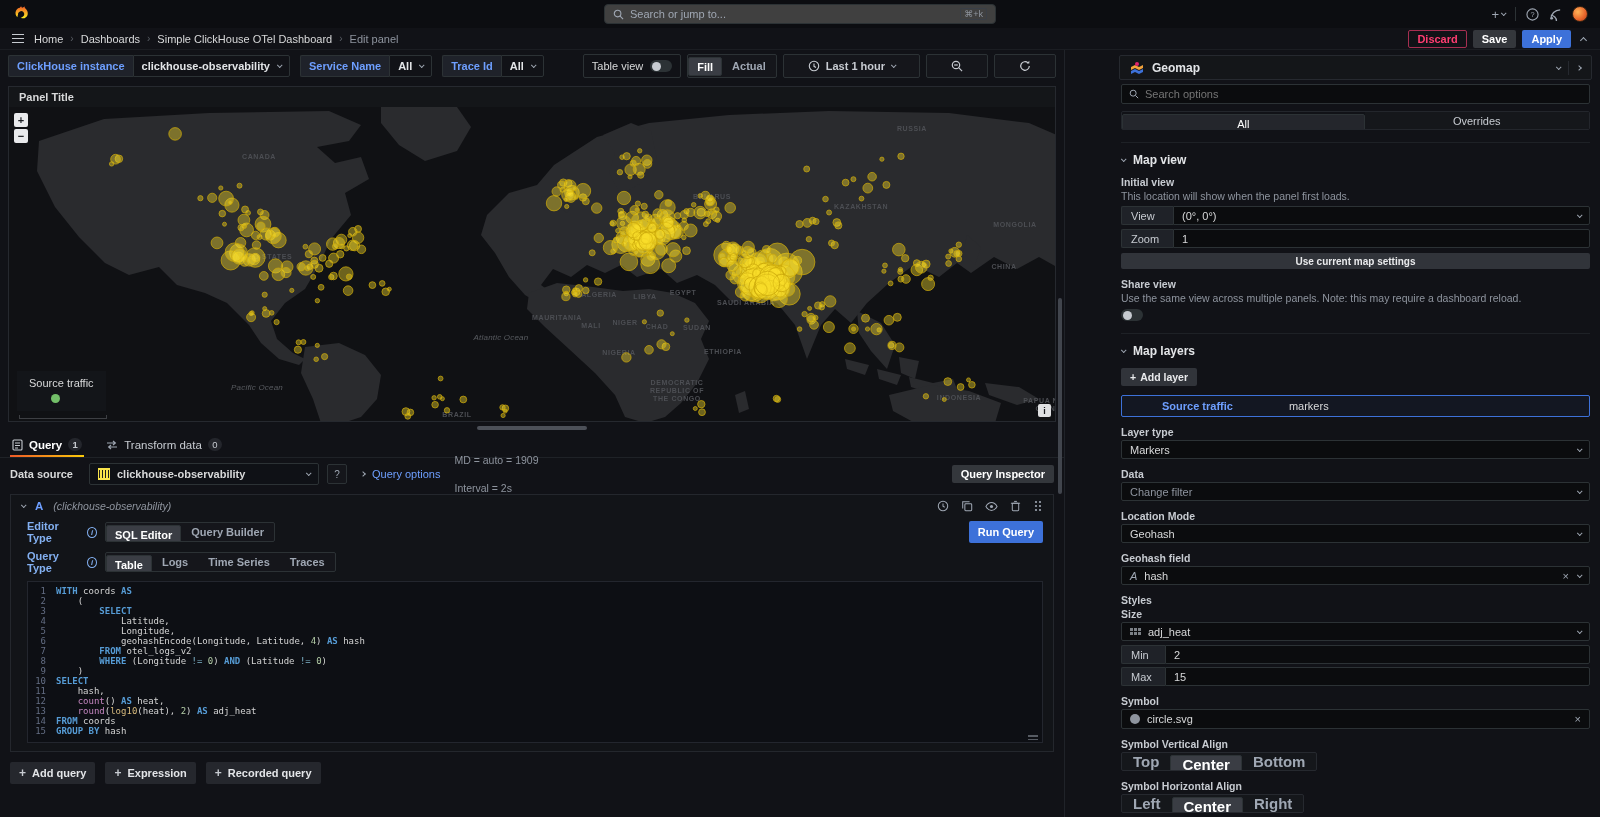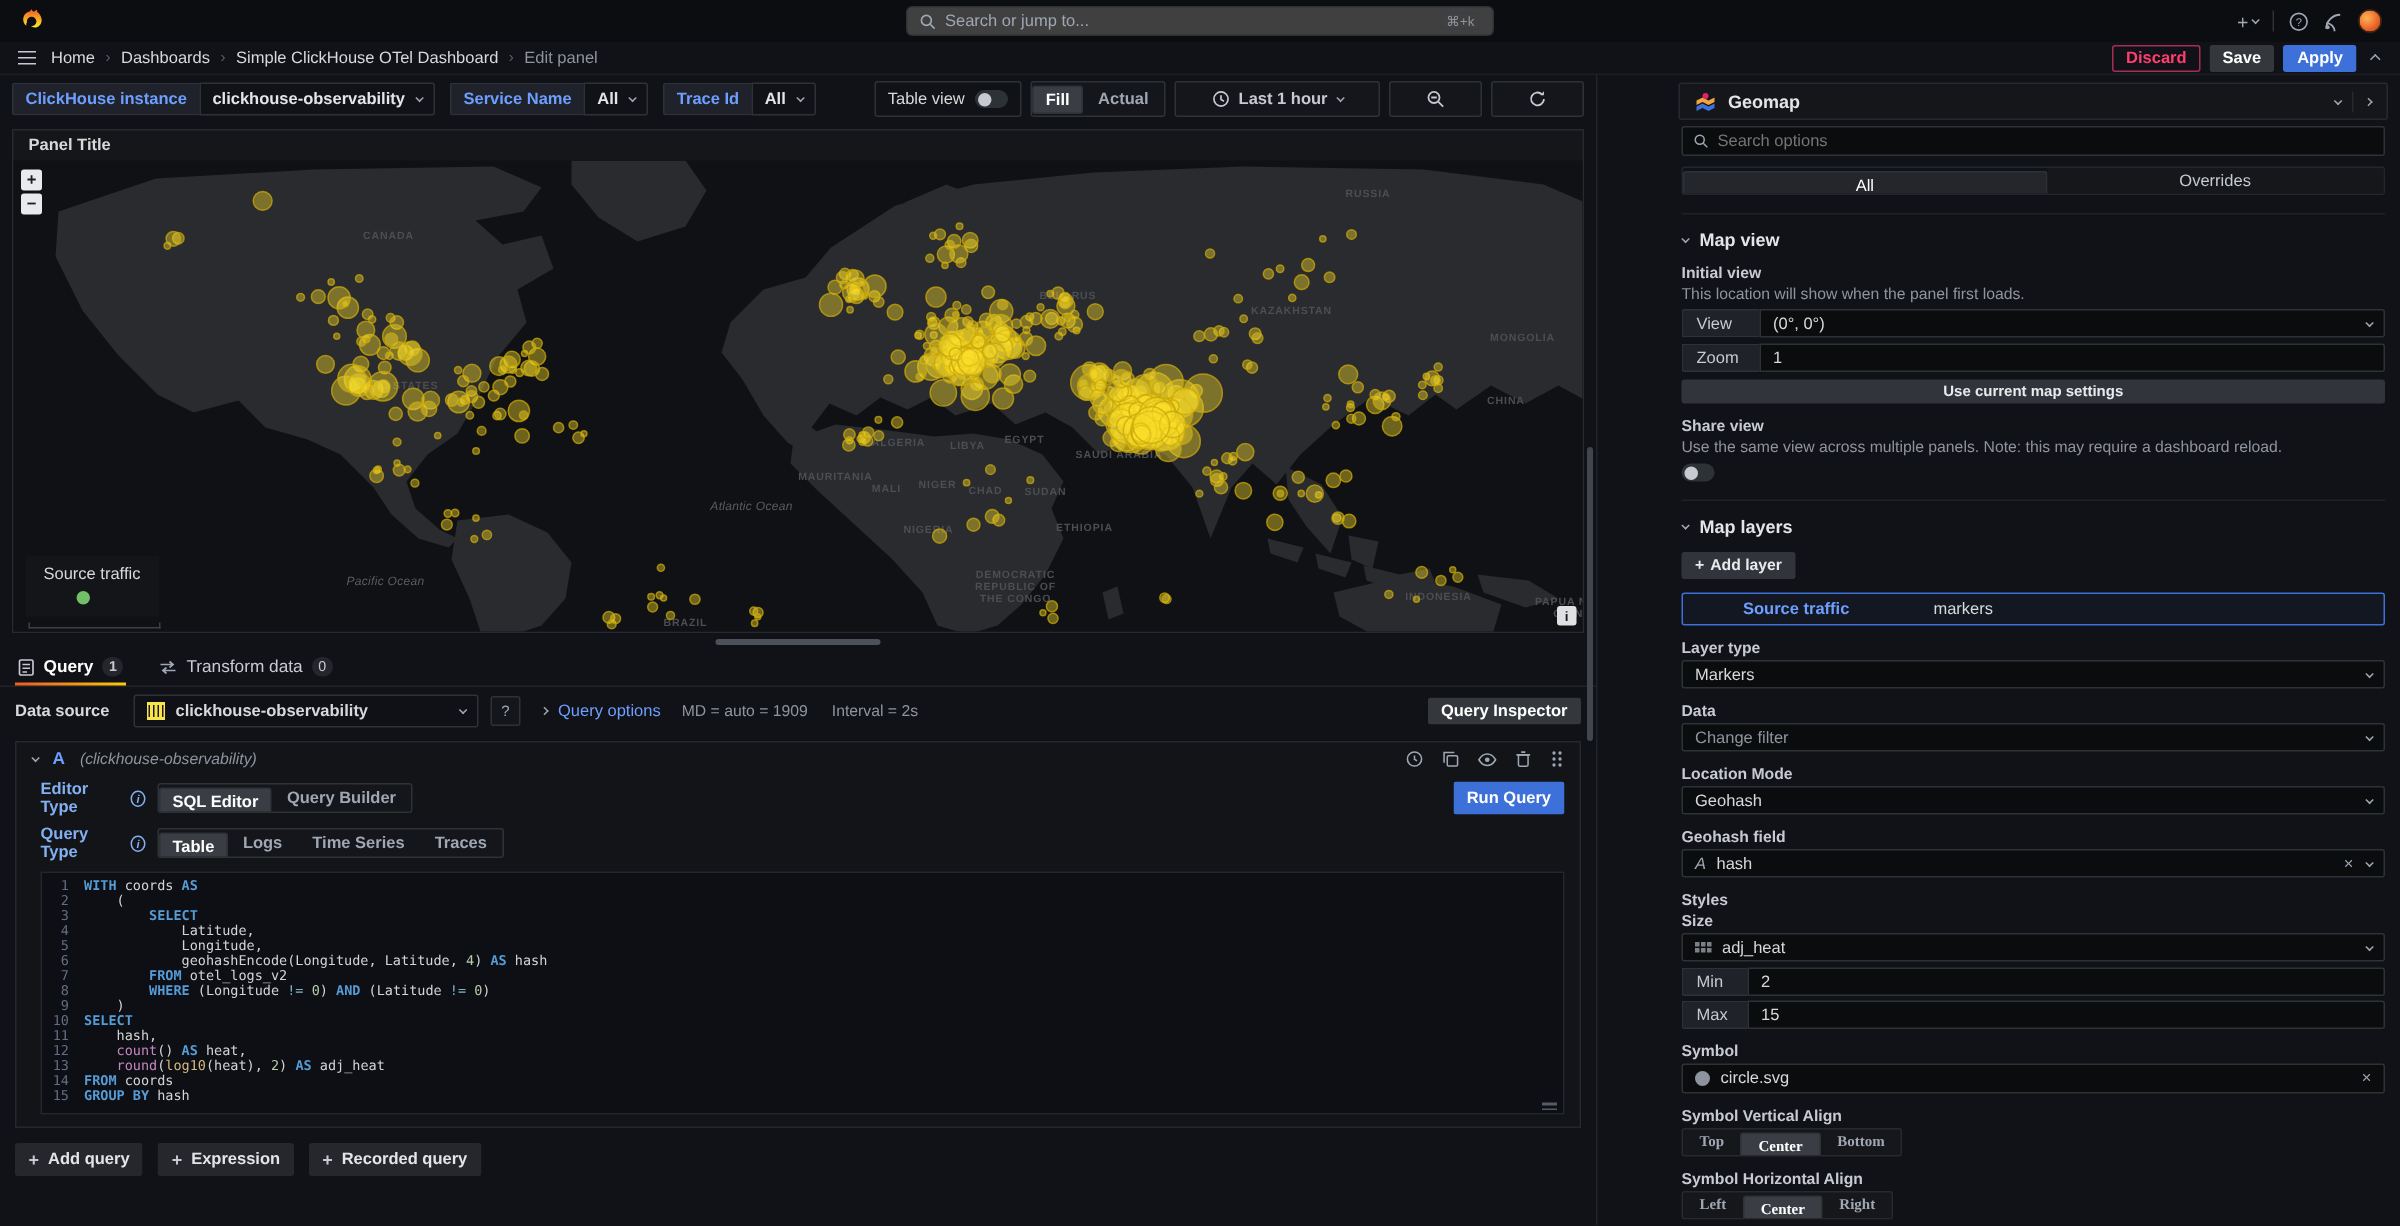--- a/index.html
+++ b/index.html
@@ -91,21 +91,21 @@
 
   
   .dsrow { height:32px; display:flex; align-items:center; padding:6px 10px; gap:8px; flex:0 0 auto; }
   .ds-label { color:#d8d9da; font-weight:600; padding:0 8px 0 0; }
   .ds-select { height:22px; background:#0f1116; border:1px solid #2c3235; border-radius:2px; display:flex; align-items:center; gap:7px; padding:0 8px; width:230px; cursor:pointer; }
   .ch-icon { width:12px; height:12px; background:#f9e44b; display:flex; align-items:center; justify-content:center; }
   .ch-icon i { display:block; width:1.6px; height:8px; background:#1d1d1d; margin:0 .7px; }
   .circle-btn { width:20px; height:20px; border:1px solid #2c3235; border-radius:2px; background:#15161b; color:#9fa7b3; display:flex; align-items:center; justify-content:center; cursor:pointer; font-size:10px; }
   .qopt { display:flex; align-items:center; gap:7px; margin-left:6px; color:#6e9fff; font-weight:400; cursor:pointer; }
   .qopt .chev { color:#9fa7b3; }
-  .ds-stats { color:#8e949e; font-size:10.5px; margin-left:6px; display:flex; gap:16px; }
+  .ds-stats { color:#8e949e; font-size:10.5px; margin-left:6px; display:flex; gap:16px;flex-direction:column; }
   .inspector { margin-left:auto; }
 
   
   .qcard { margin:4px 10px 0; border:1px solid #24272d; background:#121418; flex:0 0 auto; }
   .qcard-head { height:22px; display:flex; align-items:center; gap:10px; padding:0 10px; }
   .ref { color:#6e9fff; font-weight:700; font-size:11.5px; }
   .ds-hint { color:#8e949e; font-style:italic; font-size:10.5px; }
   .qcard-icons { margin-left:auto; display:flex; align-items:center; gap:12px; color:#9fa7b3; }
   .qcard-icons svg { cursor:pointer; }
   .qrow { display:flex; align-items:center; gap:8px; padding:3px 10px 3px 16px; }
@@ -148,21 +148,21 @@
   .kv-val .chev { margin-left:auto; color:#9fa7b3; }
   .wide-btn { margin-top:5px; width:100%; height:16px; background:#31343a; border:none; border-radius:2px; color:#e9eaec; font-size:10px; font-weight:600; cursor:pointer; font-family:inherit; }
   .sel { margin-top:2px; height:19px; background:#0b0c0e; border:1px solid #2c3235; border-radius:2px; display:flex; align-items:center; gap:7px; padding:0 8px; color:#d8d9da; cursor:pointer; }
   .sel .tail { margin-left:auto; display:flex; align-items:center; gap:8px; color:#9fa7b3; }
   .sel .ph { color:#8e949e; }
   .add-layer { margin-top:10px; height:18px; width:76px; background:#31343a; border:none; border-radius:2px; color:#e9eaec; font-size:10.5px; font-weight:600; display:flex; align-items:center; justify-content:center; gap:4px; cursor:pointer; font-family:inherit; }
   .layer-row { margin-top:9px; height:22px; border:1px solid #3d71d9; border-radius:2px; background:#131722; display:flex; align-items:center; cursor:pointer; }
   .layer-name { color:#6e9fff; font-weight:600; margin-left:40px; }
   .layer-badge { color:#d8d9da; margin-left:56px; }
   .mini-seg { display:flex; border:1px solid #26292f; border-radius:2px; height:19px; overflow:hidden; width:max-content; background:#15171b; }
-  .mini-seg .seg { padding:0 11px; font-size:10px;font-family:Liberation Serif, serif; }
+  .mini-seg .seg { padding:0 11px; font-size:15px; }
   .grid-ico { display:inline-grid; grid-template-columns:repeat(3,3px); grid-template-rows:repeat(2,3px); gap:1px; }
   .grid-ico i { background:#7c8187; display:block; }
   .dot-ico { width:10px; height:10px; border-radius:50%; background:#8e949e; display:inline-block; }
   .italic-a { font-style:italic; color:#9fa7b3; font-size:11px; }
 </style>
 </head>
 <body>
 
 <div class="app">
 

